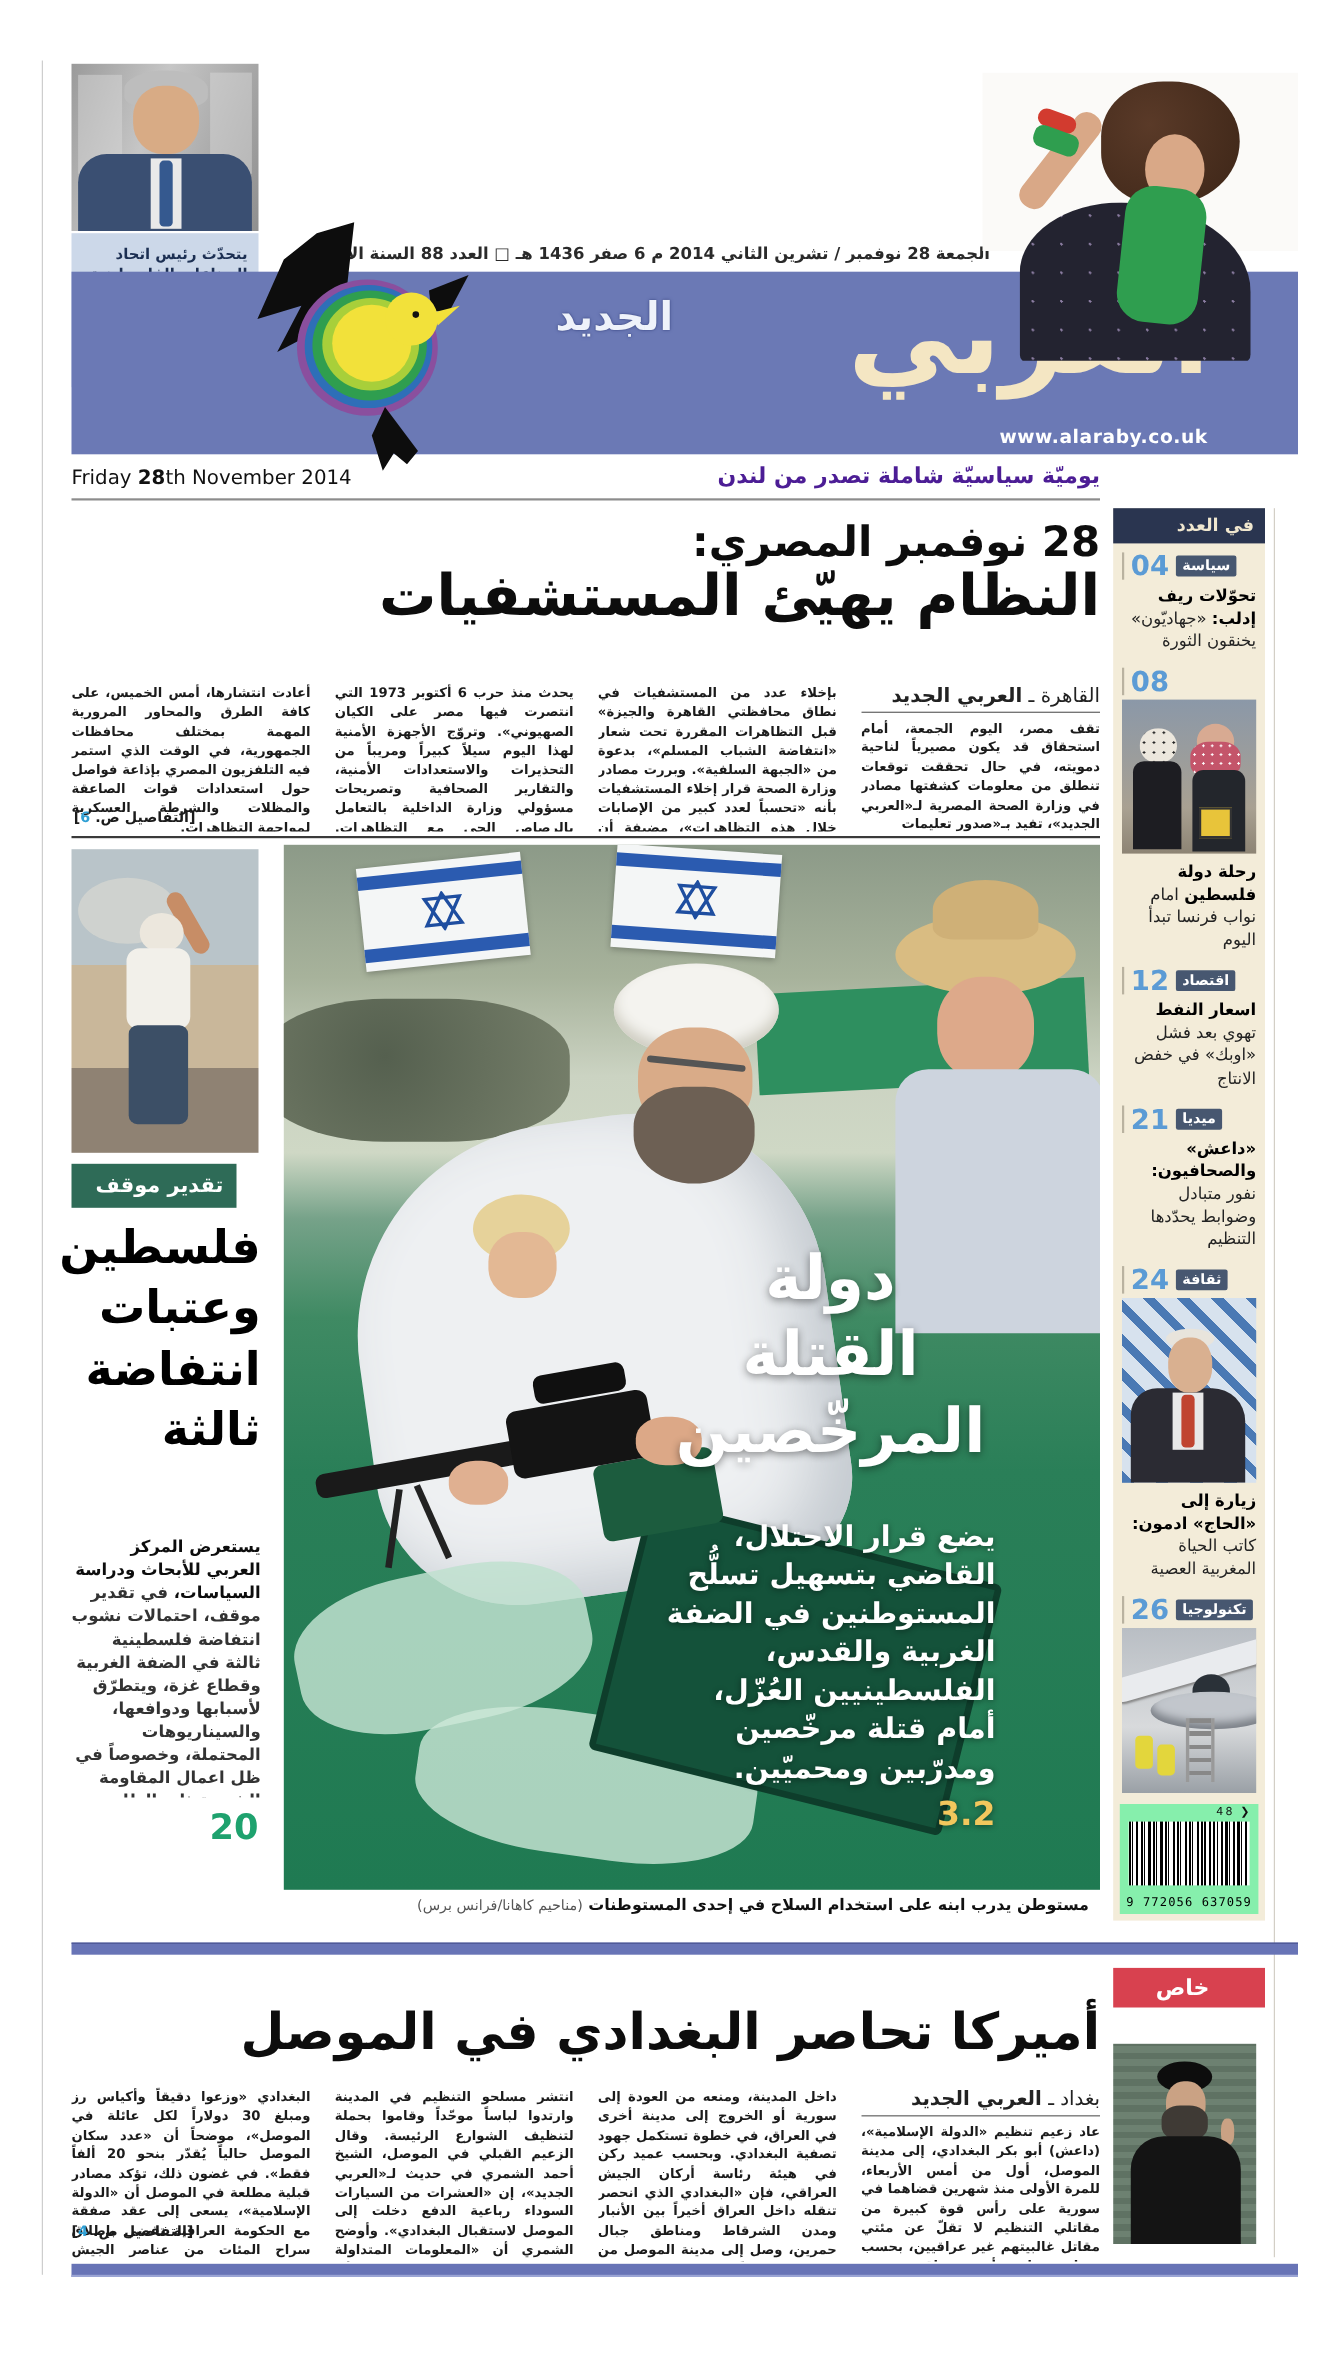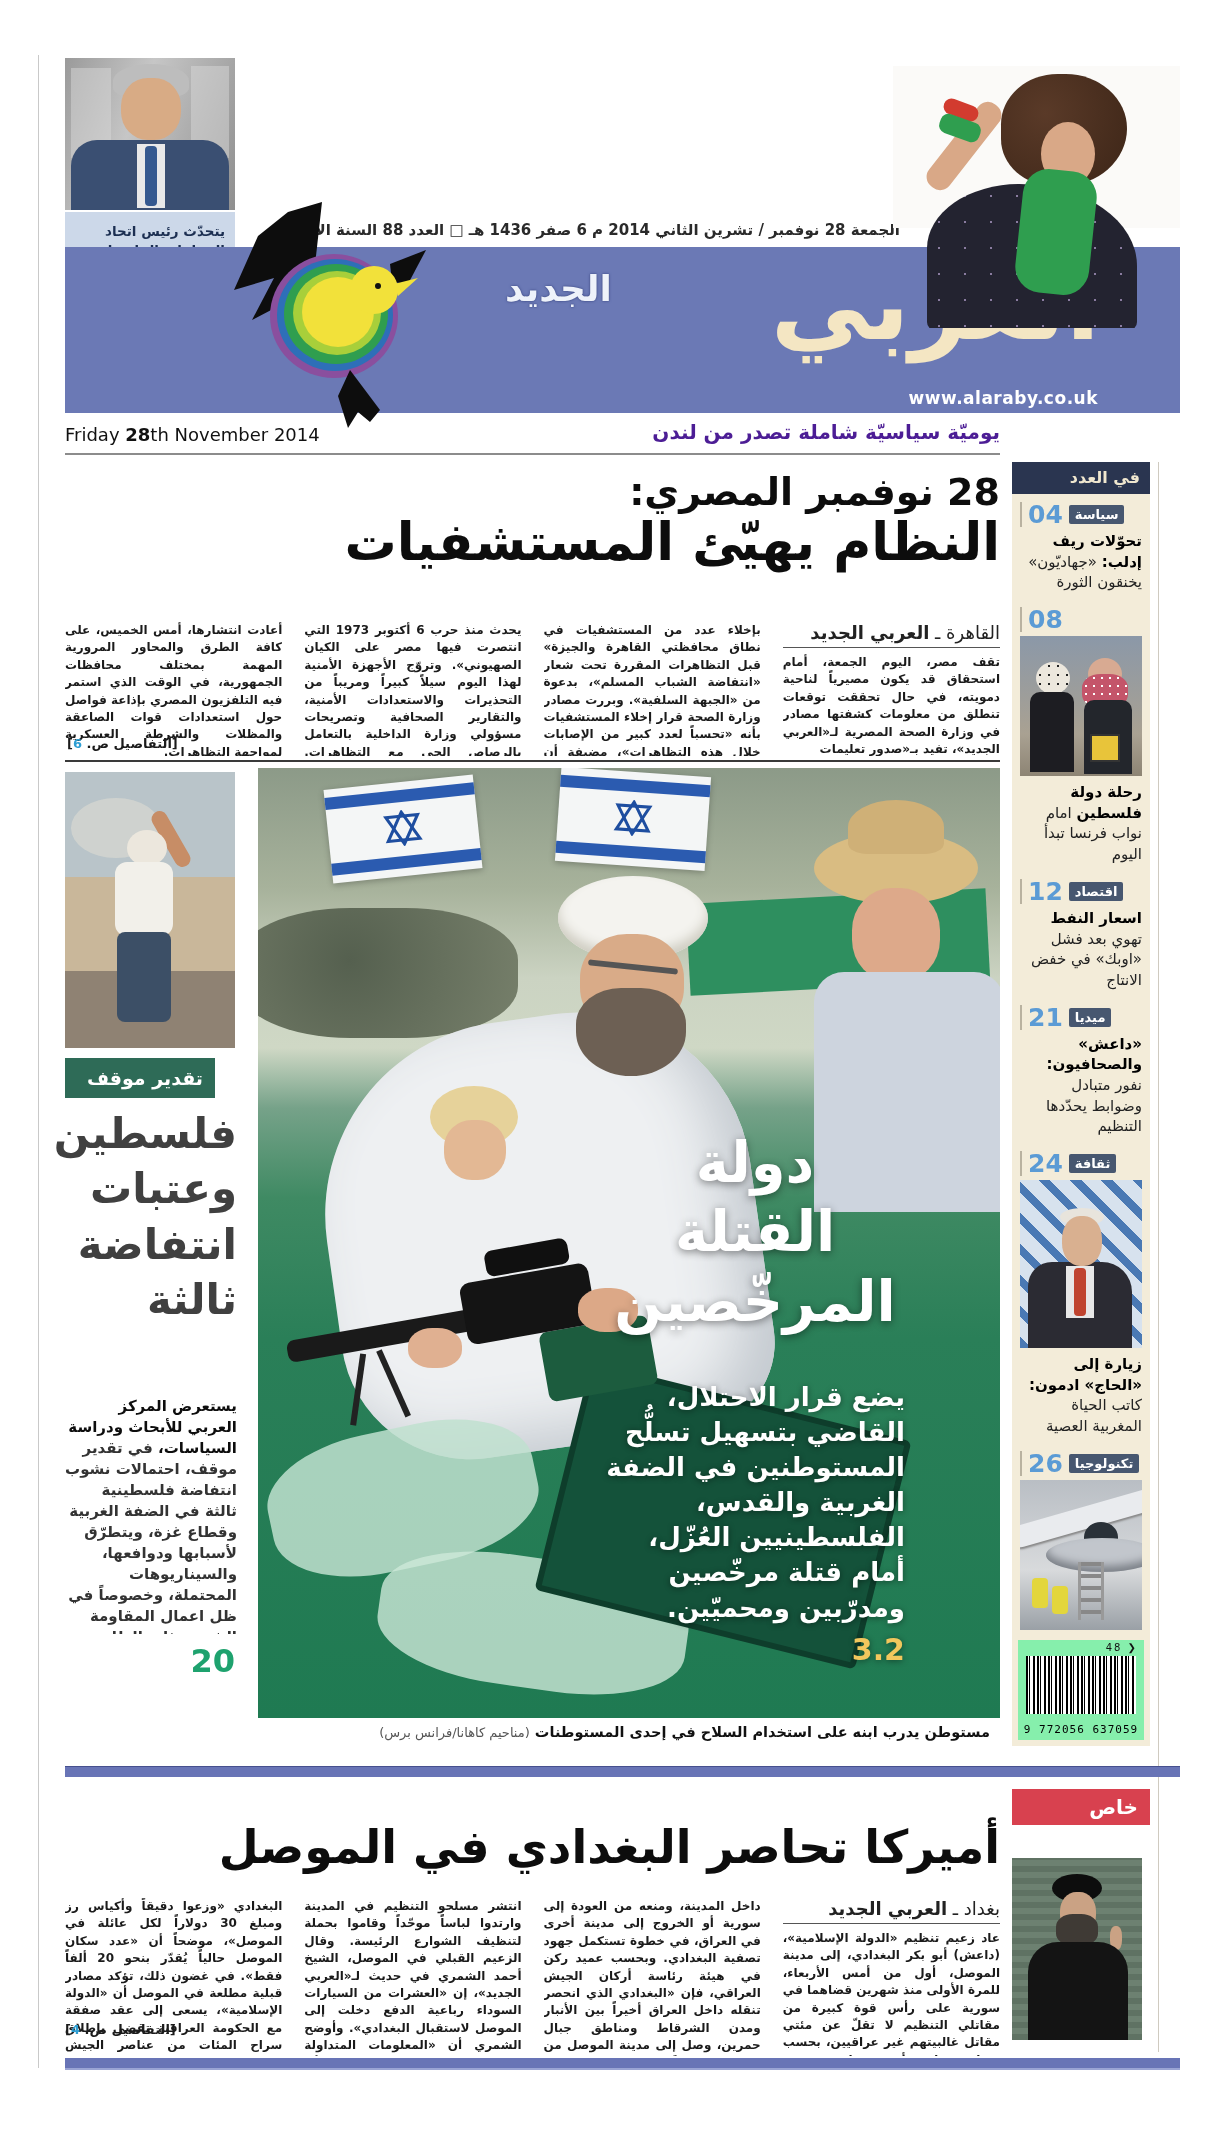--- a/index.html
+++ b/index.html
@@ -98,21 +98,21 @@
   .details6{left:67px;top:736px;}
   .details4{left:65px;top:2022px;}
   
   .stone{left:65px;top:772px;width:170px;height:276px;background:linear-gradient(180deg,#b9c4c9 0 38%,#c9b79a 38% 72%,#8f8273 72%);overflow:hidden;}
   .st-smoke{position:absolute;left:6px;top:26px;width:90px;height:60px;background:#d9d9d2;border-radius:50%;opacity:.7;}
   .st-head{position:absolute;left:62px;top:58px;width:40px;height:36px;background:#ece7dd;border-radius:50%;}
   .st-arm{position:absolute;left:98px;top:36px;width:16px;height:62px;background:#c78d66;border-radius:8px;transform:rotate(-30deg);}
   .st-top{position:absolute;left:50px;top:90px;width:58px;height:74px;background:#f2f0ea;border-radius:12px;}
   .st-jeans{position:absolute;left:52px;top:160px;width:54px;height:90px;background:#3c4f66;border-radius:8px;}
   .tq-label{left:65px;top:1058px;width:150px;height:40px;background:#2e6b57;color:#fff;font-size:19px;font-weight:bold;line-height:40px;padding-right:12px;text-align:right;}
-  .tq-headline{left:65px;top:1106px;width:172px;text-align:right;color:#404040;font-size:42px;line-height:1.32;font-weight:bold;}
+  .tq-headline{left:65px;top:1106px;width:172px;text-align:right;color:#000000;font-size:42px;line-height:1.32;font-weight:bold;}
   .tq-body{left:65px;top:1396px;width:172px;height:238px;overflow:hidden;text-align:right;font-size:15px;line-height:1.4;color:#333;font-weight:bold;}
   .tq-body .lead{color:#0d0d0d;}
   .tq-ref{right:985px;top:1642px;font-size:32px;font-weight:bold;color:#1ea26e;}
   
   .mainphoto{left:258px;top:768px;width:742px;height:950px;overflow:hidden;background:linear-gradient(180deg,#8c9a88 0,#a7b29b 120px,#cbd3c2 210px,#cfd8c5 280px,#76a289 340px,#3f8a63 430px,#2a7f58 570px,#1f7a52 100%);}
   .flag{position:absolute;width:150px;height:94px;background:#f4f6f6;box-shadow:0 2px 6px rgba(0,0,0,.25);}
   .flag .stripe{position:absolute;left:0;width:100%;height:12px;background:#2b5bb0;}
   .flag .s-top{top:8px;} .flag .s-bot{bottom:8px;}
   .flag svg{position:absolute;left:55px;top:28px;}
   .flag1{left:70px;top:14px;transform:rotate(-6deg);}
@@ -141,21 +141,21 @@
   .mp-hand2{position:absolute;left:150px;top:560px;width:54px;height:40px;background:#e0b091;border-radius:45%;}
   .mp-mint1{position:absolute;left:10px;top:660px;width:270px;height:140px;background:#bfe0cf;border-radius:40%;opacity:.85;transform:rotate(-12deg);}
   .mp-mint2{position:absolute;left:120px;top:790px;width:310px;height:130px;background:#cde8d8;border-radius:40%;opacity:.8;transform:rotate(8deg);}
   .mp-board{position:absolute;left:300px;top:630px;width:330px;height:235px;background:#14523a;border:6px solid #0e3d2b;transform:rotate(14deg);border-radius:6px;}
   .overlay-title{left:605px;top:1128px;width:300px;text-align:center;color:#fff;font-size:56px;line-height:1.24;font-weight:bold;z-index:6;text-shadow:0 2px 8px rgba(0,0,0,.45);}
   .overlay-standfirst{left:595px;top:1380px;width:310px;text-align:right;color:#fff;font-size:26px;line-height:1.35;font-weight:bold;z-index:6;text-shadow:0 1px 6px rgba(0,0,0,.45);}
   .overlay-ref{display:block;color:#f2c75d;font-size:30px;margin-top:4px;}
   .caption{right:230px;top:1724px;width:700px;text-align:right;font-size:14.5px;color:#111;font-weight:bold;}
   .caption .credit{font-weight:normal;color:#555;font-size:13px;}
   
-  .tag-khass{left:1012px;top:1789px;width:138px;height:36px;background:#d8414f;color:#fff;font-size:20px;font-weight:bold;line-height:36px;text-align:right;padding-right:12px;}
+  .tag-khass{left:1012px;top:1789px;width:138px;height:36px;background:#d8414f;color:#fff;font-size:20px;font-weight:bold;line-height:36px;text-align:center;padding-right:12px;}
   .mosul-headline{right:220px;top:1820px;font-size:46px;font-weight:bold;color:#0d0d0d;}
   .mosul-cols{left:65px;top:1898px;width:935px;height:158px;display:flex;gap:22px;}
   .baghdadi{left:1012px;top:1858px;width:130px;height:182px;background:repeating-linear-gradient(0deg,#5f7263 0 6px,#6d8171 6px 12px);overflow:hidden;}
   .bg-turban{position:absolute;left:40px;top:16px;width:50px;height:28px;background:#0d0d0d;border-radius:50%;}
   .bg-face{position:absolute;left:48px;top:34px;width:36px;height:42px;background:#caa284;border-radius:45%;}
   .bg-beard{position:absolute;left:44px;top:56px;width:42px;height:32px;background:#3f3a35;border-radius:40%;}
   .bg-robe{position:absolute;left:16px;top:84px;width:100px;height:98px;background:#141414;border-radius:30px 30px 0 0;}
   .bg-hand{position:absolute;left:98px;top:68px;width:12px;height:24px;background:#caa284;border-radius:40%;}
 </style>
 </head>

